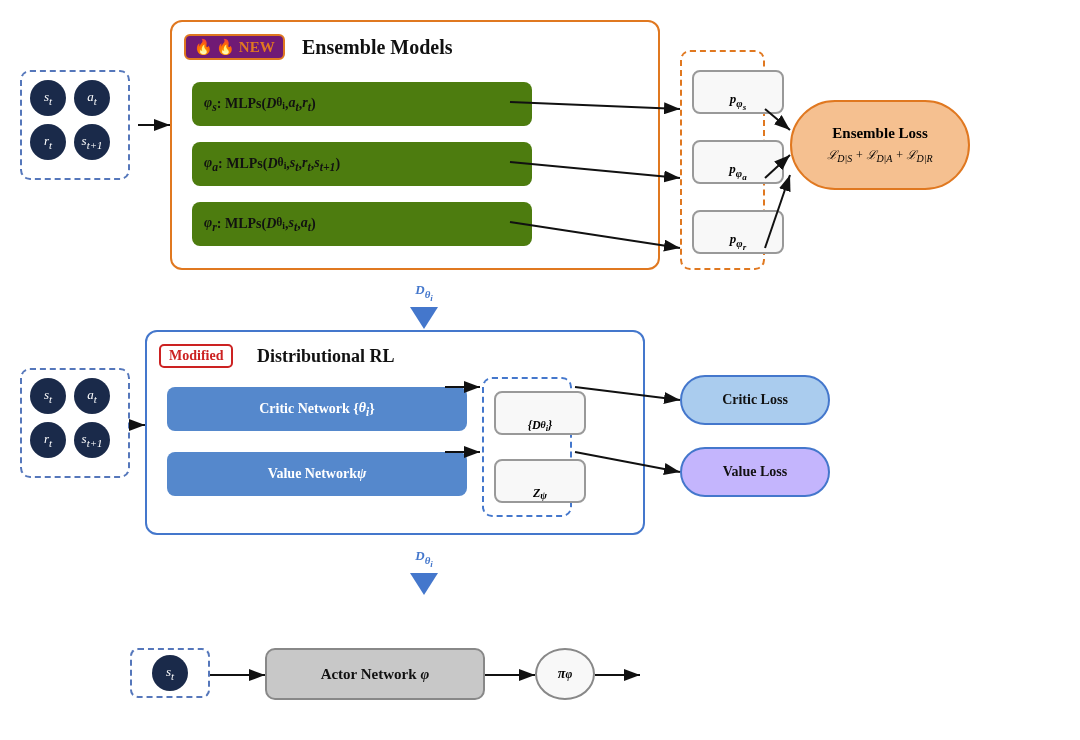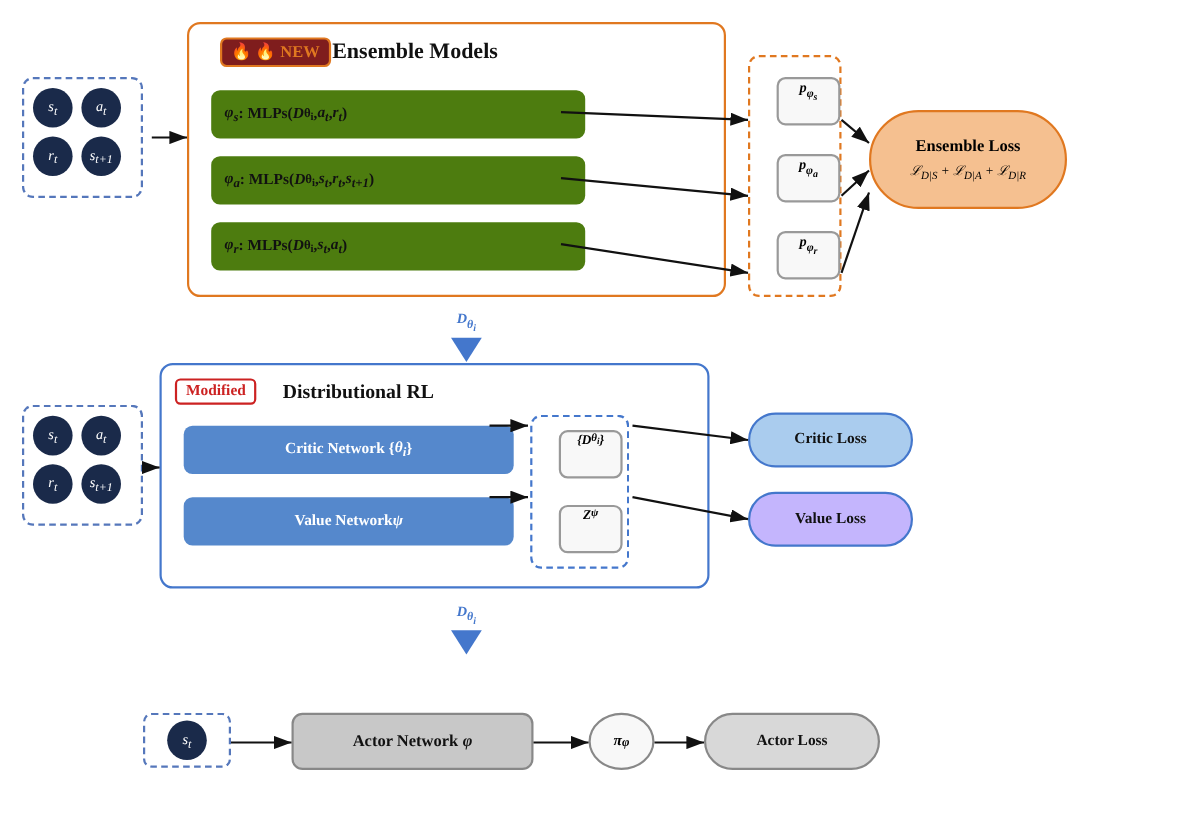--- a/index.html
+++ b/index.html
@@ -74,32 +74,32 @@
       justify-content: center;
       font-size: 14px;
       font-weight: bold;
       color: #fff;
     }
     .network-row.nr1 { top: 55px; }
     .network-row.nr2 { top: 120px; }
 
     .d-item {
       position: absolute;
-      width: 58px;
+      width: 92px;
       height: 44px;
       border: 2px solid #999;
       border-radius: 8px;
       background: #f8f8f8;
       display: flex;
-      align-items: flex-start;
+      align-items: flex-end;
       justify-content: center;
       font-size: 12px;
       font-style: italic;
       font-weight: bold;
-      left: 24px;
+      left: 10px;
     }
     .d-item.d1 { top: 12px; }
 
     
     .arrows-svg {
       position: absolute;
       top: 0; left: 0;
       width: 1080px;
       height: 740px;
       pointer-events: none;
@@ -149,21 +149,21 @@
     <div class="node-circle" style="top:52px;left:8px;">
       <span class="math">r<sub>t</sub></span>
     </div>
     <div class="node-circle" style="top:52px;left:52px;">
       <span class="math">s<sub>t+1</sub></span>
     </div>
   </div>
 
   <div style="position:absolute;top:20px;left:170px;width:490px;height:250px;border:2.5px solid #e07820;border-radius:12px;">
 
-    <div style="position:absolute;top:12px;left:28px;background:#7f1d1d;border:2px solid #e07820;border-radius:6px;padding:2px 8px;font-size:15px;font-weight:bold;color:#e07820;">
+    <div style="position:absolute;top:12px;left:12px;background:#701a75;border:2px solid #e07820;border-radius:6px;padding:2px 8px;font-size:15px;font-weight:bold;color:#e07820;">
       🔥 <span style="color:#e07820;">🔥 NEW</span>
     </div>
     <div style="position:absolute;top:14px;left:130px;font-size:20px;font-weight:bold;color:#111;">Ensemble Models</div>
 
     <div class="mlp-row row1">
       <span style="font-style:italic;font-weight:bold;">φ<sub>s</sub></span>: MLPs(<i>D</i><sub>θ<sub>i</sub></sub>, <i>a<sub>t</sub></i>, <i>r<sub>t</sub></i>)
     </div>
     <div class="mlp-row row2">
       <span style="font-style:italic;font-weight:bold;">φ<sub>a</sub></span>: MLPs(<i>D</i><sub>θ<sub>i</sub></sub>, <i>s<sub>t</sub></i>, <i>r<sub>t</sub></i>, <i>s<sub>t+1</sub></i>)
     </div>
@@ -251,21 +251,20 @@
 
   <div style="position:absolute;top:648px;left:265px;width:220px;height:52px;background:#c8c8c8;border-radius:10px;display:flex;align-items:center;justify-content:center;font-size:15px;font-weight:bold;color:#111;border:2px solid #888;">
     Actor Network <i style="margin-left:4px;">φ</i>
   </div>
 
   <div style="position:absolute;top:648px;left:535px;width:60px;height:52px;border:2px solid #888;border-radius:50%;background:#f8f8f8;display:flex;align-items:center;justify-content:center;font-size:14px;font-style:italic;font-weight:bold;">
     <i>π</i>
       <sub>φ</sub>
   </div>
 
-  <div style="position:absolute;top:648px;left:640px;width:160px;height:52px;background:#d8d8d8;border-radius:26px;display:flex;align-items:center;justify-content:center;font-size:14px;font-weight:bold;color:#111;border:2px solid #888;">Actor Loss</div>
 
   <svg class="arrows-svg">
     <defs>
       <marker id="arrowhead" markerWidth="8" markerHeight="6" refX="8" refY="3" orient="auto">
         <polygon points="0 0, 8 3, 0 6" fill="#111"></polygon>
       </marker>
       <marker id="arrowhead-blue" markerWidth="8" markerHeight="6" refX="8" refY="3" orient="auto">
         <polygon points="0 0, 8 3, 0 6" fill="#4477cc"></polygon>
       </marker>
     </defs>

